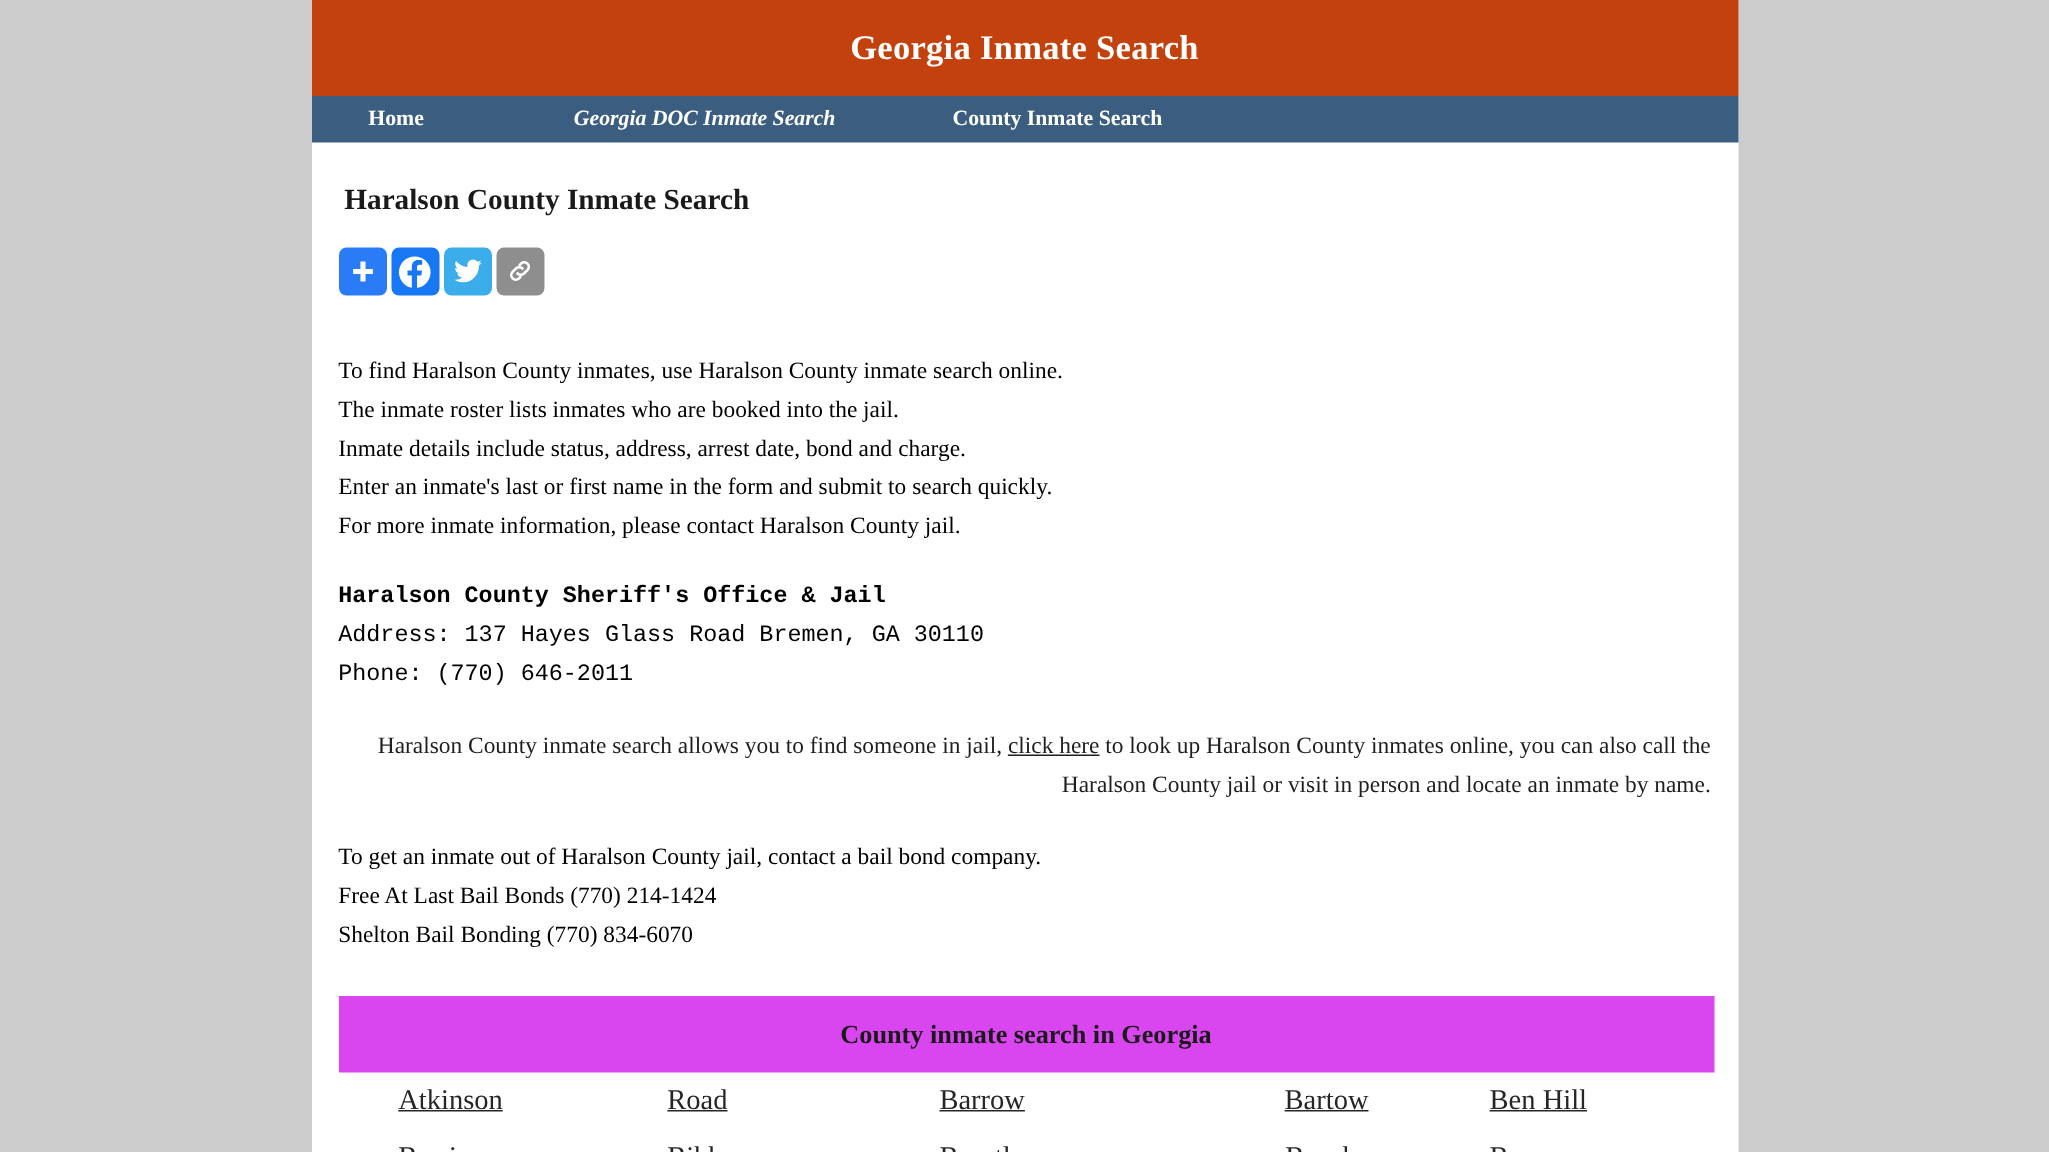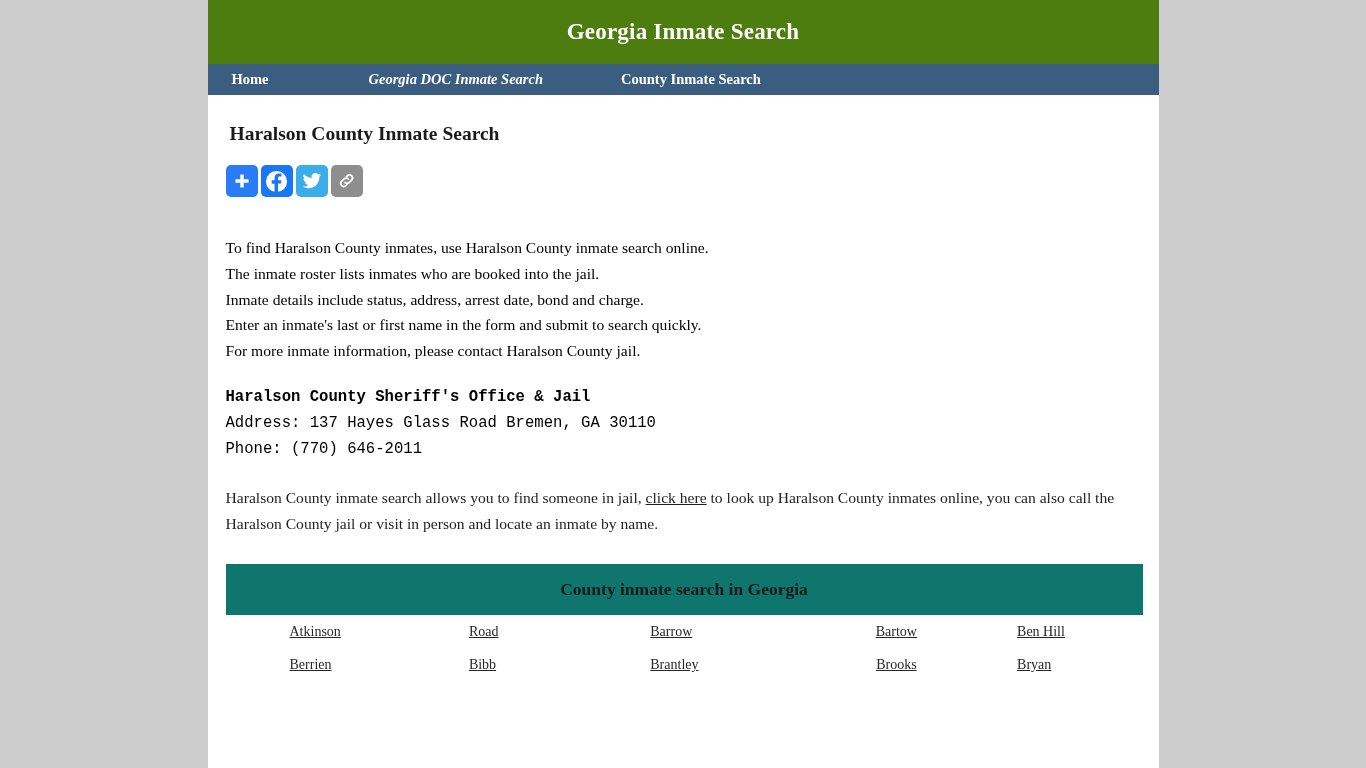--- a/index.html
+++ b/index.html
@@ -20,21 +20,21 @@
   .page-wrap {
     width: 951px;
     margin: 0 auto;
     background: #ffffff;
     min-height: 768px;
     position: relative;
   }
 
   
   .site-header {
-    background: #4d7c0f;
+    background: #c2410c;
     height: 64px;
     display: flex;
     align-items: center;
     justify-content: center;
   }
   .site-title {
     color: #ffffff;
     font-size: 23px;
     font-weight: bold;
     letter-spacing: 0.2px;
@@ -51,21 +51,21 @@
   }
   .nav-item {
     color: #ffffff;
     font-size: 14.5px;
     font-weight: bold;
     text-decoration: none;
     display: block;
     white-space: nowrap;
     font-family: "Liberation Serif", "DejaVu Serif", serif;
   }
-  .nav-item.n0 { margin-left: 24px; }
+  .nav-item.n0 { margin-left: 38px; }
   .nav-item.n1 { margin-left: 100px; font-style: italic; }
   .nav-item.n2 { margin-left: 78px; }
 
   
   .content {
     padding: 0 18px 0 18px;
   }
   .page-title {
     font-size: 19.5px;
     font-weight: bold;
@@ -117,61 +117,61 @@
   }
   .contact-name {
     font-weight: bold;
   }
   .lookup-para {
     margin: 23px 0 0 0;
     font-size: 15.6px;
     line-height: 25.6px;
     color: #1f1f1f;
     max-width: 917px;
+    text-align: right;
   }
   .inline-link {
     color: #1f1f1f;
     text-decoration: underline;
   }
   .bail-block {
     margin-top: 23px;
   }
 
   
   .county-table {
     margin-top: 28px;
     width: 917px;
     border-collapse: collapse;
   }
   .county-table caption,
   .county-head-cell {
-    background: #0f766e;
+    background: #d946ef;
     text-align: center;
     font-size: 17.5px;
     font-weight: bold;
     color: #1a1a1a;
     padding: 15px 0 15px 0;
     font-family: "Liberation Serif", "DejaVu Serif", serif;
   }
   .county-table td {
     padding: 8px 0 8px 0;
     font-size: 15px;
     vertical-align: top;
   }
   .county-table td.c0 { width: 20%; padding-left: 40px; }
   .county-table td.c1 { width: 20%; padding-left: 36px; }
   .county-table td.c2 { width: 20%; padding-left: 34px; }
   .county-table td.c3 { width: 20%; padding-left: 34px; text-align: center; }
   .county-table td.c4 { width: 20%; padding-left: 34px; }
   .county-link {
     color: #262626;
     text-decoration: underline;
-    font-size: 14px;
-    font-family: "Liberation Serif", "DejaVu Serif", serif;
-    margin-left: 24px;
+    font-size: 19px;
+    font-family: "Liberation Serif", "DejaVu Serif", serif;
   }
 </style>
 </head>
 <body>
 
 <div class="page-wrap">
 
   <div class="site-header">
     <div class="site-title">Georgia Inmate Search</div>
   </div>
@@ -234,20 +234,25 @@
     </div>
 
     <div class="contact-block">
       <p class="contact-name">Haralson County Sheriff's Office &amp; Jail</p>
       <p>Address: 137 Hayes Glass Road Bremen, GA 30110</p>
       <p>Phone: (770) 646-2011</p>
     </div>
 
     <p class="lookup-para"><span>Haralson County inmate search allows you to find someone in jail, </span><a href="#" class="inline-link">click here</a><span> to look up Haralson County inmates online, you can also call the Haralson County jail or visit in person and locate an inmate by name.</span></p>
 
+    <div class="bail-block">
+      <p>To get an inmate out of Haralson County jail, contact a bail bond company.</p>
+      <p>Free At Last Bail Bonds (770) 214-1424</p>
+      <p>Shelton Bail Bonding (770) 834-6070</p>
+    </div>
 
     <table class="county-table">
       <thead>
         <tr>
           <th class="county-head-cell" colspan="5">County inmate search in Georgia</th>
         </tr>
       </thead>
       <tbody>
         <tr>
           <td class="c0"><a href="#" class="county-link">Atkinson</a></td>

